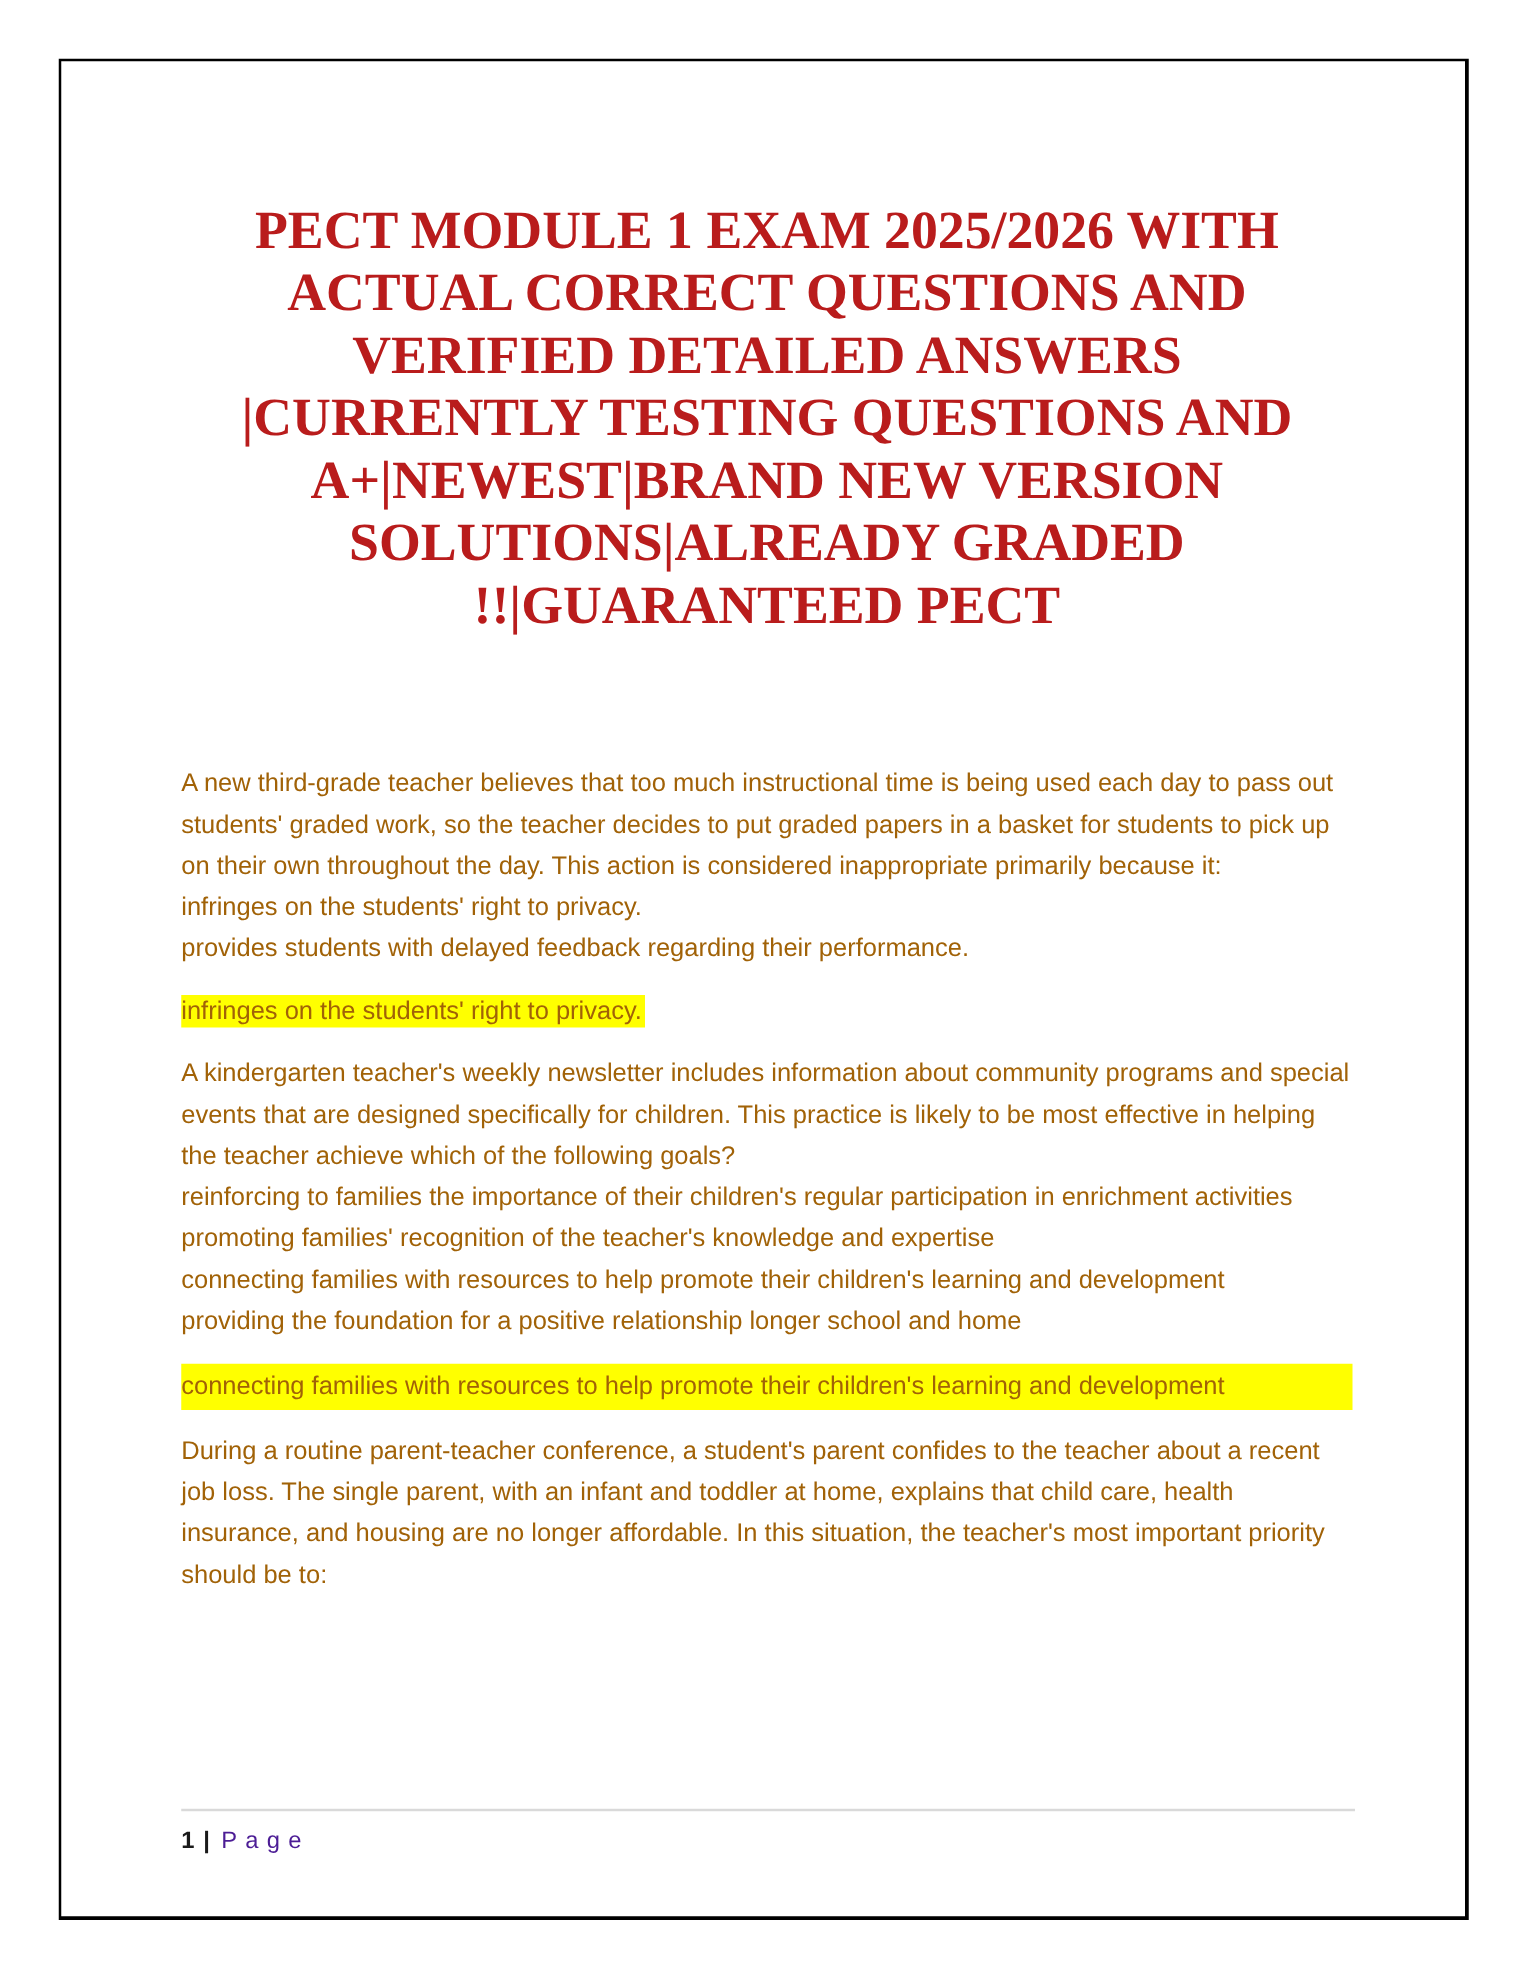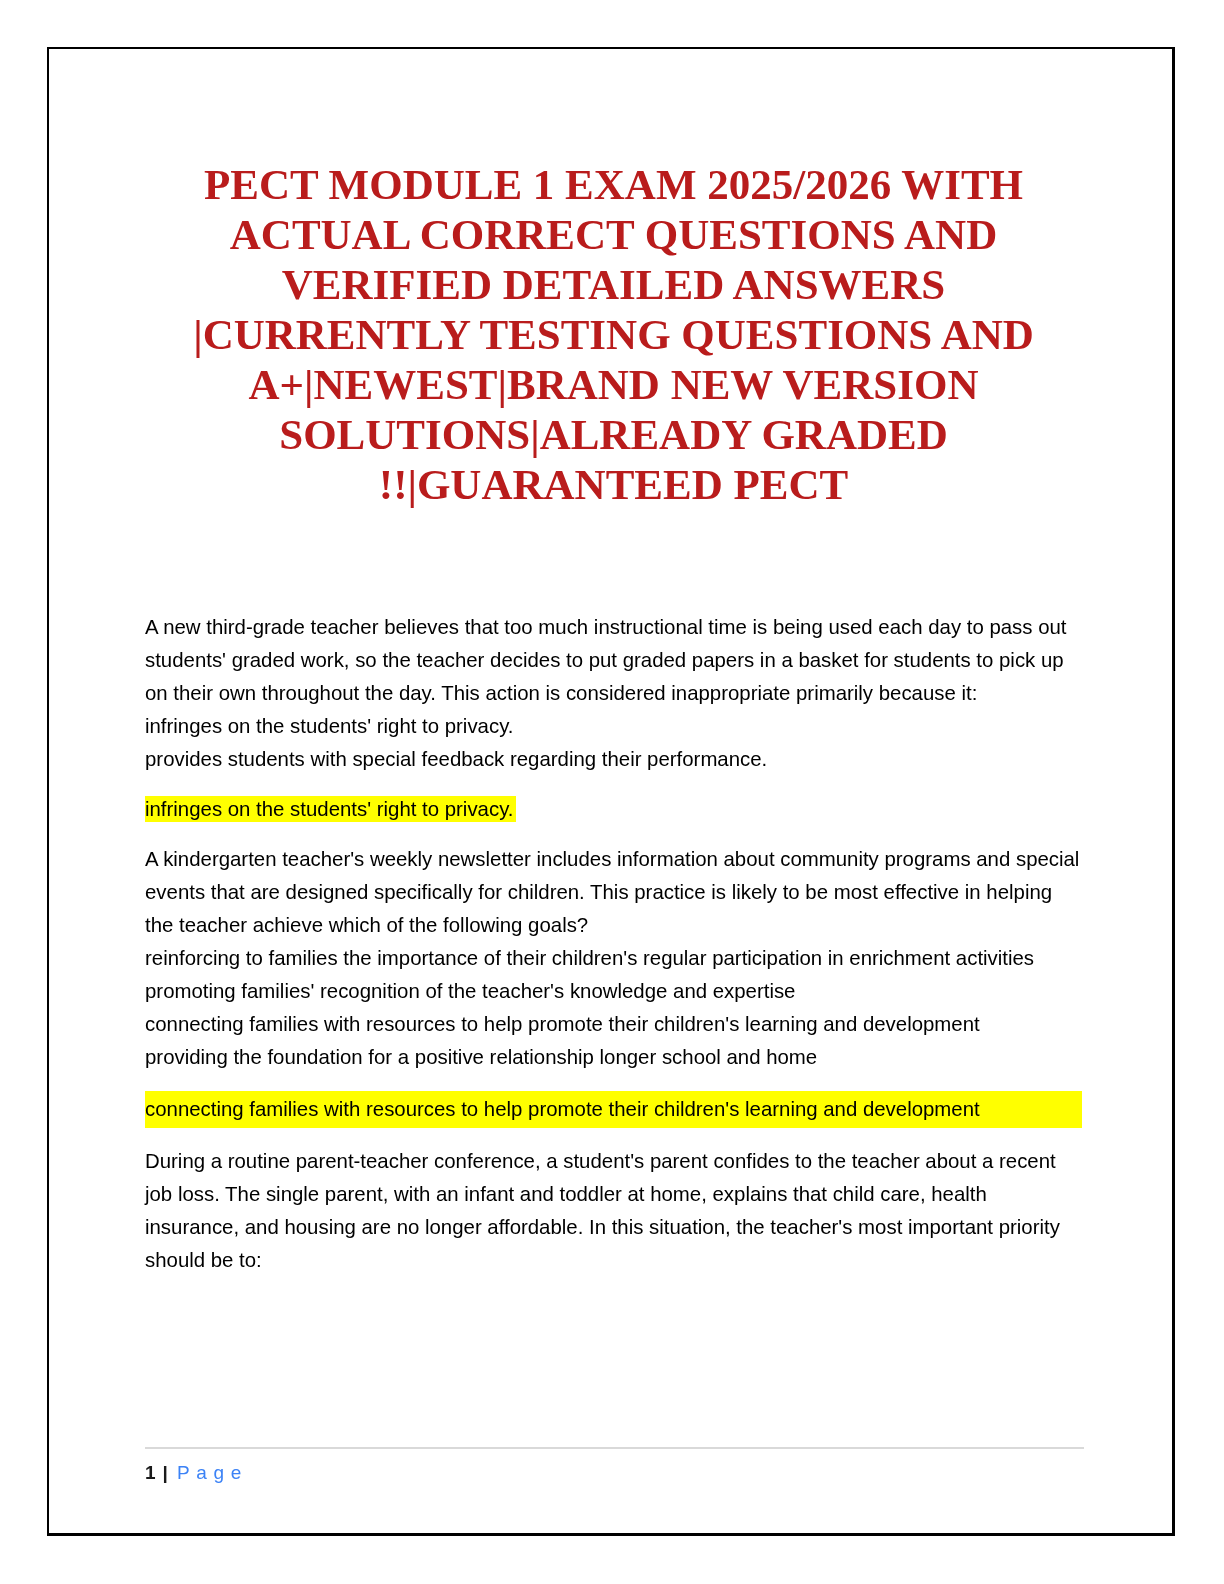--- a/index.html
+++ b/index.html
@@ -45,21 +45,21 @@
     line-height: 50px;
     letter-spacing: 0px;
   }
   .title-line { display: block; }
 
   .body-text {
     position: absolute;
     top: 611px;
     left: 0;
     width: 100%;
-    color: #000000;
+    color: #a16207;
     font-size: 20.4px;
     line-height: 33px;
   }
   .question-block { margin: 0 0 17px 0; }
   .question-block p { margin: 0; }
 
   .answer-line { margin: 0 0 17px 0; }
   mark.hl {
     background: #FFFF00;
     color: inherit;
@@ -91,21 +91,21 @@
     color: #1a1a1a;
     font-weight: bold;
     margin-right: 7px;
   }
   .footer-separator {
     color: #1a1a1a;
     font-weight: bold;
     margin-right: 9px;
   }
   .footer-page-label {
-    color: #3b82f6;
+    color: #4c1d95;
     letter-spacing: 0.35em;
   }
 </style>
 </head>
 <body>
 
 <div class="page-border"></div>
 
 <div class="content">
 
@@ -117,21 +117,21 @@
     <span class="title-line">A+|NEWEST|BRAND NEW VERSION</span>
     <span class="title-line">SOLUTIONS|ALREADY GRADED</span>
     <span class="title-line">!!|GUARANTEED PECT</span>
   </h1>
 
   <div class="body-text">
 
     <section class="question-block">
       <p>A new third-grade teacher believes that too much instructional time is being used each day to pass out students' graded work, so the teacher decides to put graded papers in a basket for students to pick up on their own throughout the day. This action is considered inappropriate primarily because it:</p>
       <p>infringes on the students' right to privacy.</p>
-      <p>provides students with special feedback regarding their performance.</p>
+      <p>provides students with delayed feedback regarding their performance.</p>
     </section>
 
     <p class="answer-line">
       <mark class="hl">infringes on the students' right to privacy.</mark>
     </p>
 
     <section class="question-block">
       <p>A kindergarten teacher's weekly newsletter includes information about community programs and special events that are designed specifically for children. This practice is likely to be most effective in helping the teacher achieve which of the following goals?</p>
       <p>reinforcing to families the importance of their children's regular participation in enrichment activities</p>
       <p>promoting families' recognition of the teacher's knowledge and expertise</p>

